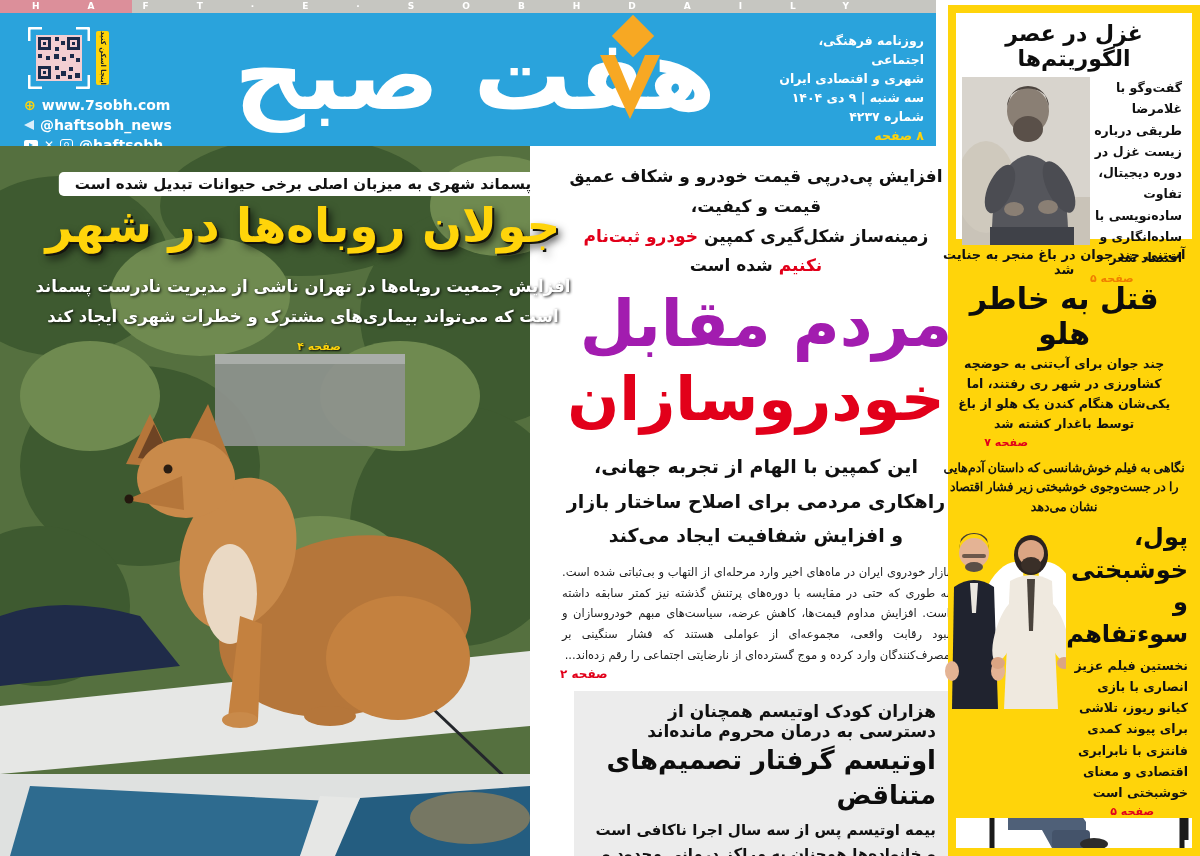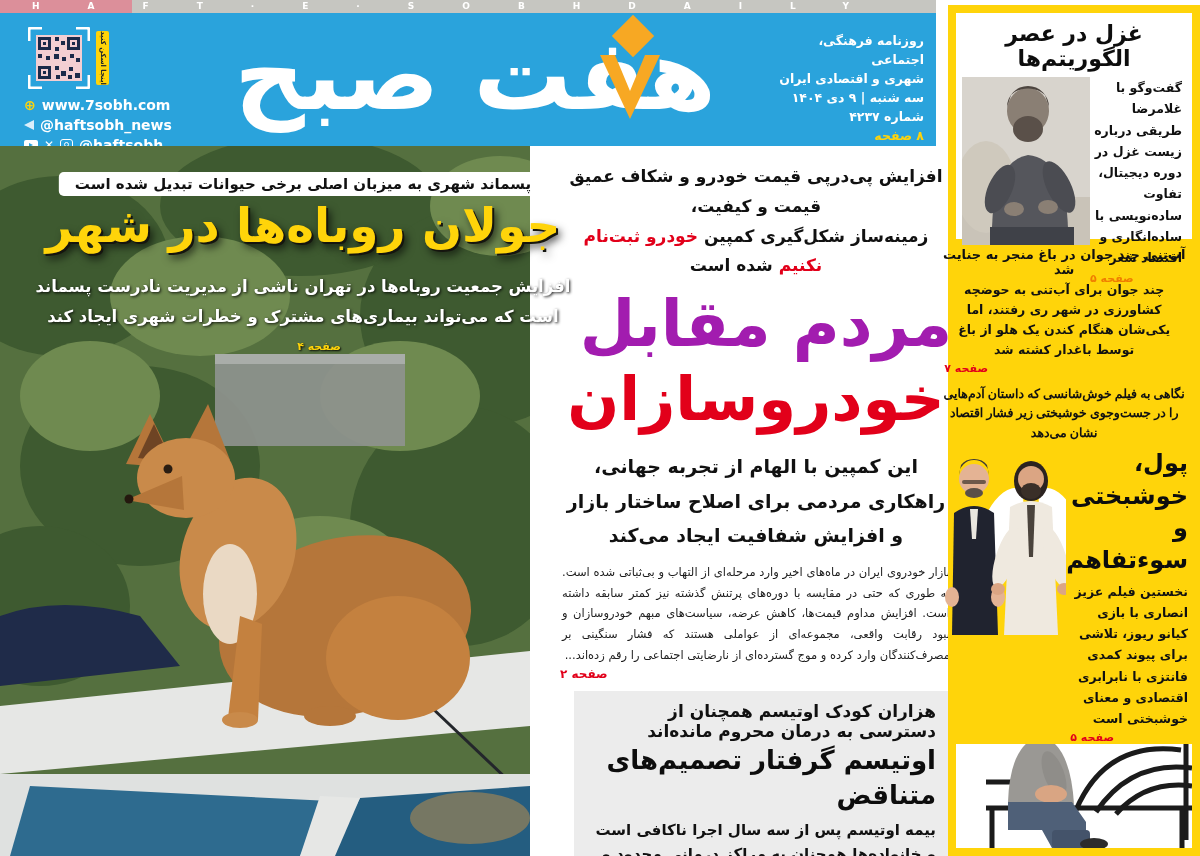--- a/index.html
+++ b/index.html
@@ -64,21 +64,21 @@
   .ghazal{padding:8px 6px 6px;height:212px;}
   .g-title{text-align:center;font-size:22px;font-weight:900;color:#0d0d0d;}
   .g-row{display:flex;margin-top:6px;}
   .g-photo{flex:0 0 128px;height:168px;}
   .g-text{flex:1;padding-right:4px;font-size:12.5px;font-weight:700;line-height:1.7;color:#111;text-align:right;}
   .g-page{color:#f07d00;font-size:11px;font-weight:700;text-align:left;margin-top:2px;}
   .ysec{padding:8px 4px 0;}
   .m-kicker{text-align:center;font-size:13px;font-weight:700;color:#111;}
   .m-title{text-align:center;font-size:30px;font-weight:900;color:#0d0d0d;margin-top:4px;}
   .m-dek{text-align:center;font-size:12.5px;font-weight:700;line-height:1.6;color:#111;margin-top:3px;padding:0 2px;}
-  .page-red{color:#e2001a;font-size:11px;font-weight:700;text-align:left;margin-top:2px;padding-left:4px;}
+  .page-red{color:#e2001a;font-size:11px;font-weight:700;text-align:left;margin-top:2px;padding-left:4px;margin-left:40px;}
   .mv-kicker{text-align:center;font-size:12.5px;font-weight:700;line-height:1.55;color:#111;margin-top:10px;font-family:Liberation Serif, serif;}
   .mv-row{display:flex;margin-top:4px;}
   .mv-photo{flex:0 0 126px;height:188px;}
   .mv-text{flex:1;text-align:right;}
   .mv-title{font-size:24px;font-weight:900;color:#0d0d0d;line-height:1.35;}
   .mv-dek{font-size:12.5px;font-weight:700;line-height:1.7;color:#111;margin-top:4px;}
   .parvin{flex:1;position:relative;padding:8px 6px 0;overflow:hidden;}
   .p-kicker{text-align:center;font-size:12.5px;font-weight:700;line-height:1.6;color:#111;}
   .p-photo{position:absolute;left:0;bottom:0;width:100%;height:158px;}
   .rtl{direction:rtl;}
@@ -261,20 +261,21 @@
         <div class="g-text rtl">
           <div>گفت‌وگو با غلامرضا طریقی درباره زیست غزل در دوره دیجیتال، تفاوت ساده‌نویسی با ساده‌انگاری و اقتصاد شعر</div>
           <div class="g-page">صفحه ۵</div>
         </div>
       </div>
     </div>
 
     <div class="ysec rtl">
       <div>
         <div class="m-kicker">آب‌تنی چند جوان در باغ منجر به جنایت شد</div>
+        <div class="m-title">قتل به خاطر هلو</div>
         <div class="m-dek">چند جوان برای آب‌تنی به حوضچه کشاورزی در شهر ری رفتند، اما یکی‌شان هنگام کندن یک هلو از باغ توسط باغدار کشته شد</div>
         <div class="page-red">صفحه ۷</div>
       </div>
 
       <div>
         <div class="mv-kicker">نگاهی به فیلم خوش‌شانسی که داستان آدم‌هایی را در جست‌وجوی خوشبختی زیر فشار اقتصاد نشان می‌دهد</div>
         <div class="mv-row" style="direction:ltr;">
           <div class="mv-photo">
             <svg width="126" height="188" viewBox="0 0 126 188">
               <g fill="#ffffff">

